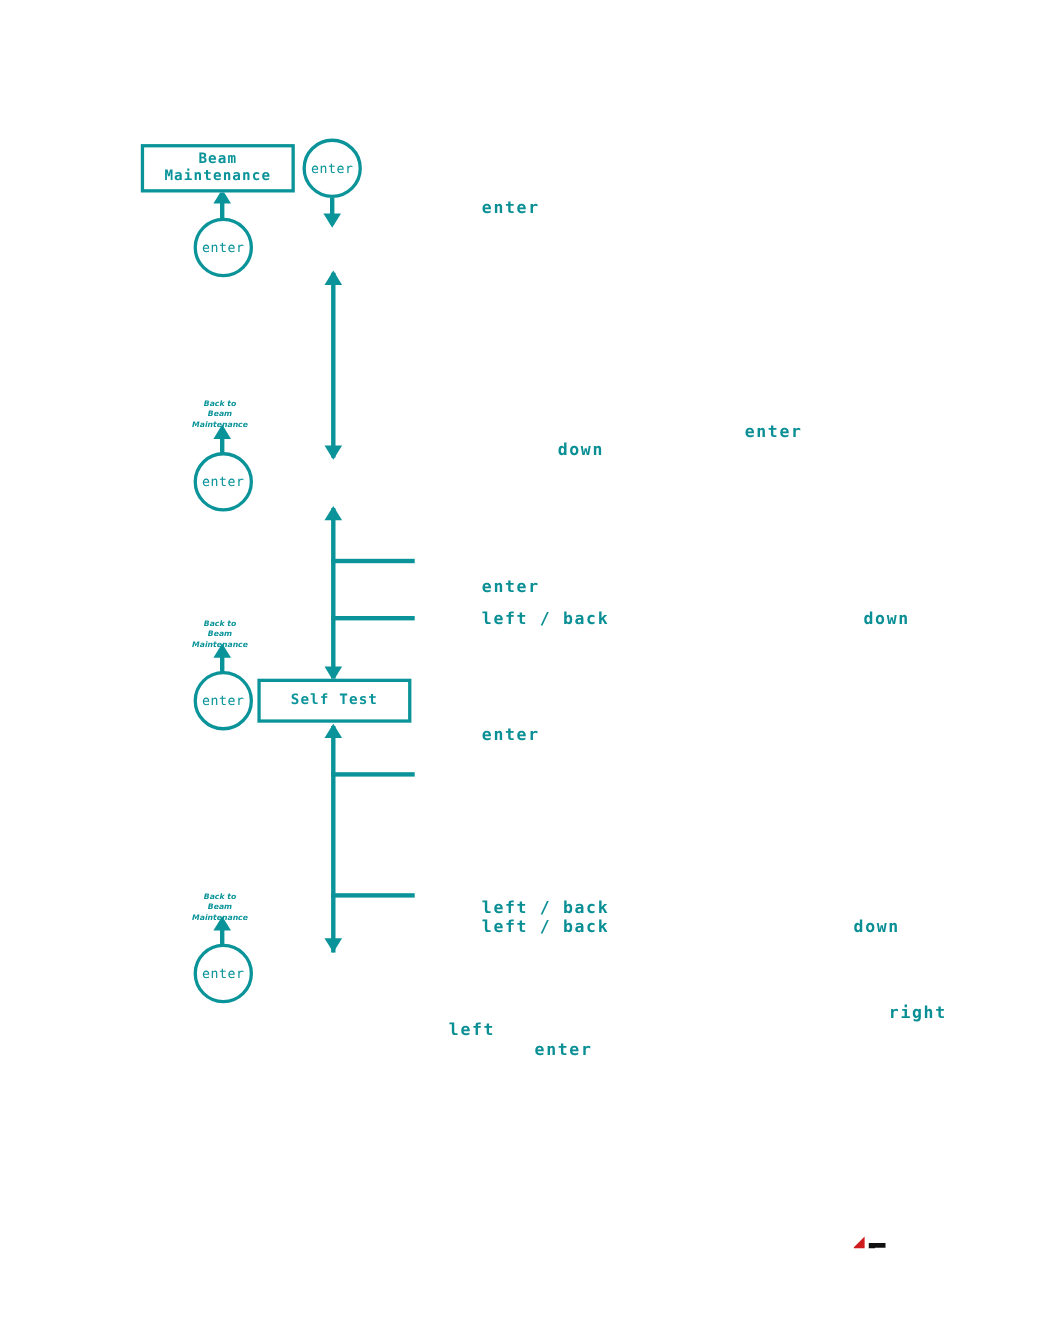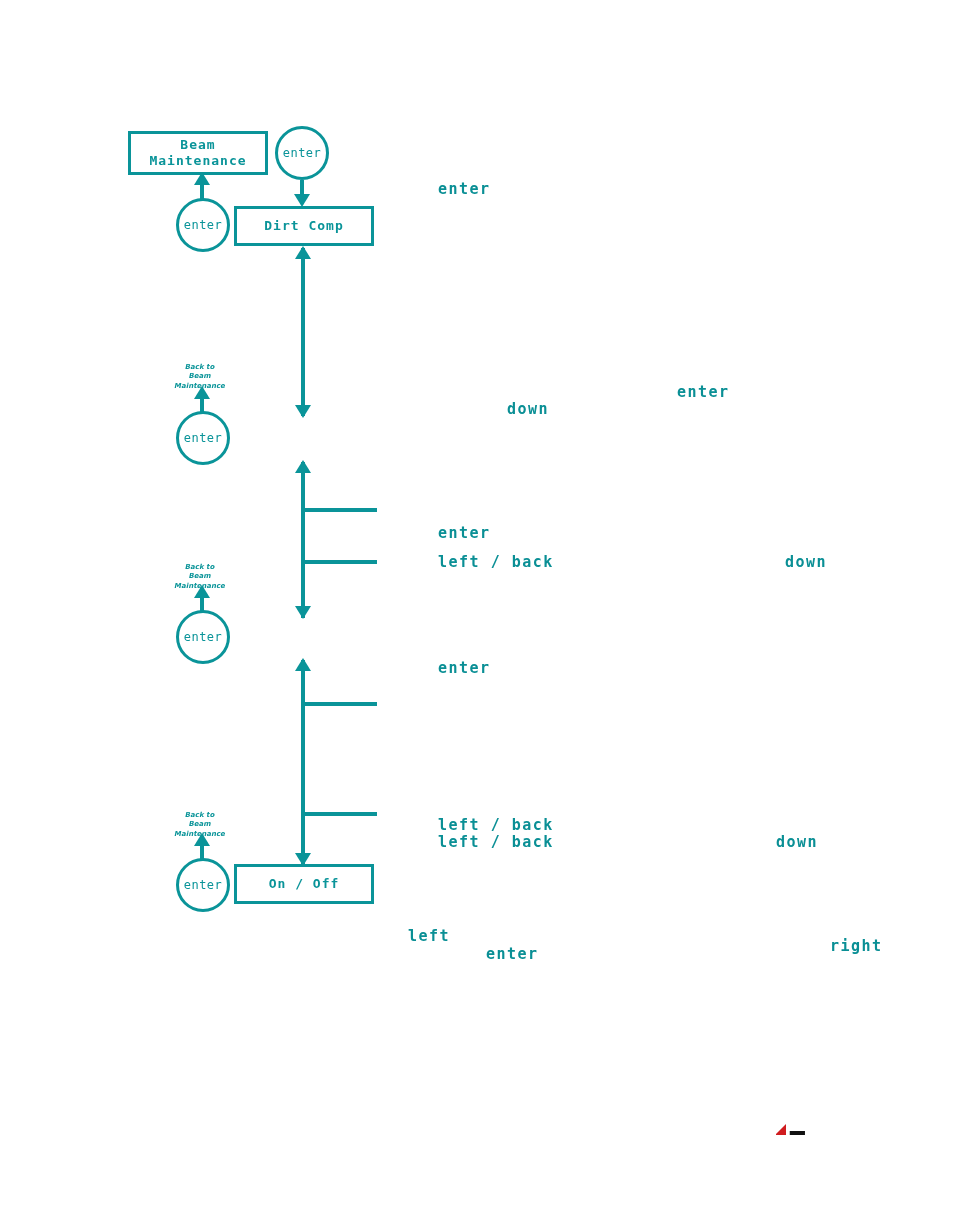--- a/index.html
+++ b/index.html
@@ -153,40 +153,39 @@
 
   <div class="vline" style="left:200px; top:841px; height:20px;"></div>
   <div class="arrow-up" style="left:194px; top:833px;"></div>
 
   <div class="node-box" style="left:128px; top:131px; width:140px; height:44px;">Beam Maintenance</div>
 
   <div class="node-circle" style="left:275px; top:126px; width:54px; height:54px;">enter</div>
 
   <div class="node-circle" style="left:176px; top:198px; width:54px; height:54px;">enter</div>
 
-  <div class="node-box" style="left:234px; top:206px; width:140px; height:40px;">Dirt Comp</div>
 
   <div class="note-label" style="left:163px; top:363px; width:74px;">Back to
 Beam Maintenance</div>
 
   <div class="node-circle" style="left:176px; top:411px; width:54px; height:54px;">enter</div>
 
 
   <div class="note-label" style="left:163px; top:563px; width:74px;">Back to
 Beam Maintenance</div>
 
   <div class="node-circle" style="left:176px; top:610px; width:54px; height:54px;">enter</div>
 
+  <div class="node-box" style="left:234px; top:617px; width:140px; height:40px;">Self Test</div>
 
   <div class="note-label" style="left:163px; top:811px; width:74px;">Back to
 Beam Maintenance</div>
 
   <div class="node-circle" style="left:176px; top:858px; width:54px; height:54px;">enter</div>
 
-  <div class="node-box" style="left:234px; top:864px; width:140px; height:40px;">On / Off</div>
 
   <div class="key-label" style="left:438px; top:180px;">enter</div>
 
   <div class="key-label" style="left:677px; top:383px;">enter</div>
 
   <div class="key-label" style="left:507px; top:400px;">down</div>
 
   <div class="key-label" style="left:438px; top:524px;">enter</div>
 
   <div class="key-label" style="left:438px; top:553px;">left / back</div>
@@ -194,21 +193,21 @@
   <div class="key-label" style="left:785px; top:553px;">down</div>
 
   <div class="key-label" style="left:438px; top:659px;">enter</div>
 
   <div class="key-label" style="left:438px; top:816px;">left / back</div>
 
   <div class="key-label" style="left:438px; top:833px;">left / back</div>
 
   <div class="key-label" style="left:776px; top:833px;">down</div>
 
-  <div class="key-label" style="left:808px; top:937px;margin-left:22px;">right</div>
+  <div class="key-label" style="left:808px; top:911px;">right</div>
 
   <div class="key-label" style="left:408px; top:927px;">left</div>
 
   <div class="key-label" style="left:486px; top:945px;">enter</div>
 
   <div class="copy-mark" style="left:128px; top:1143px;">©</div>
 
   <div class="red-dash" style="left:340px; top:1153px; width:6px; height:3px;"></div>
 
   <div class="logo" style="left:776px; top:1124px; width:34px; height:36px;">

